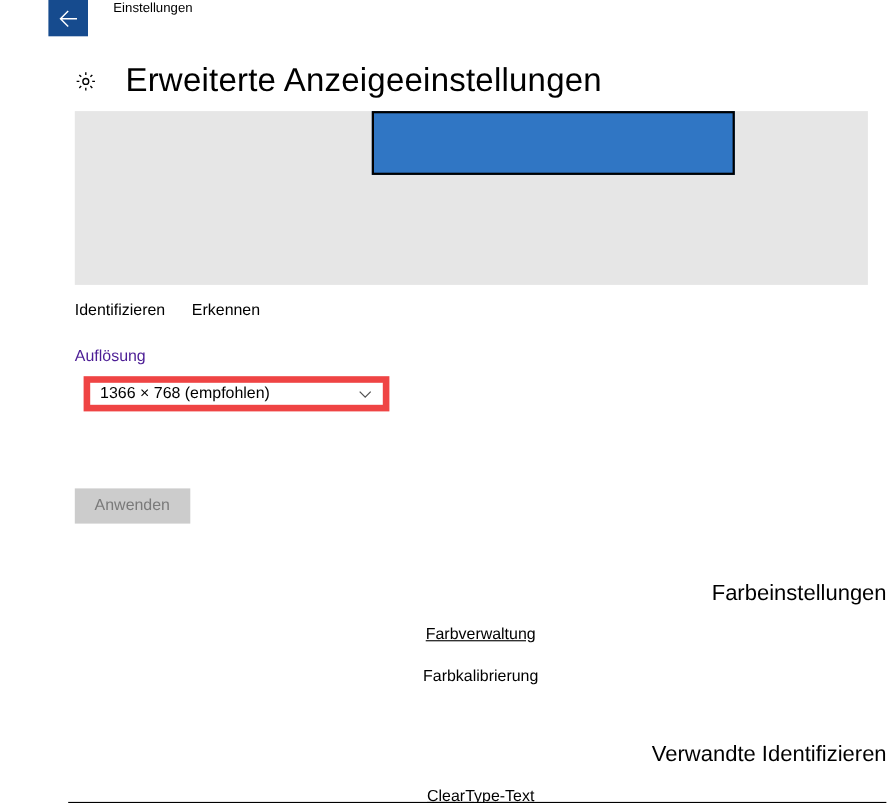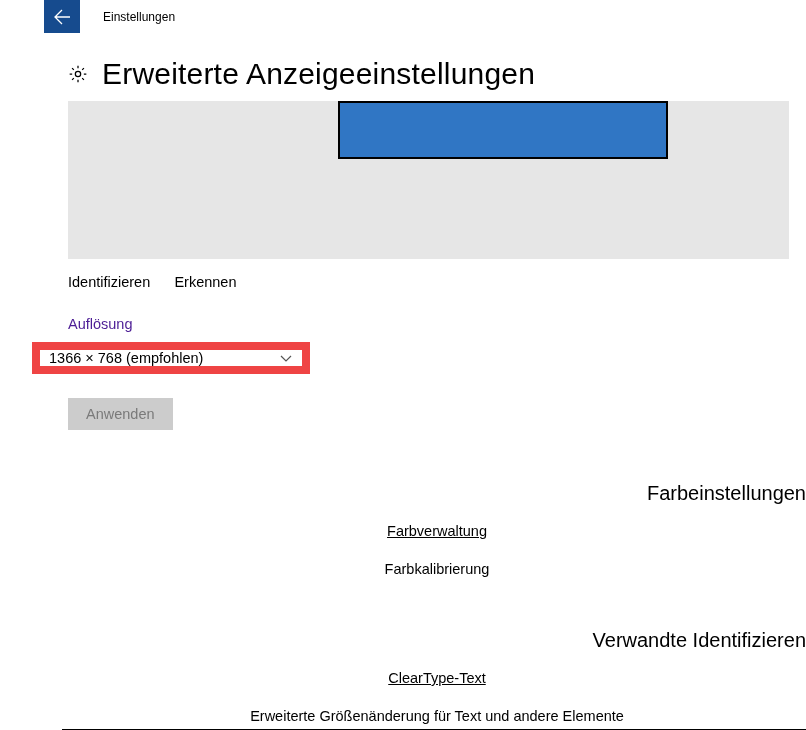--- a/index.html
+++ b/index.html
@@ -8,21 +8,20 @@
     font-size: 15px;
     color: #000;
     background: #fff;
     width: 806px;
     height: 730px;
     overflow: hidden;
     position: relative;
   }
   .titlebar {
     display: flex;
-    align-items: center;
     height: 33px;
   }
   .back-btn {
     width: 36px;
     height: 33px;
     background: #164b8e;
     display: flex;
     align-items: center;
     justify-content: center;
     cursor: pointer;
@@ -32,20 +31,21 @@
   .title-text {
     margin-left: 23px;
     font-size: 12px;
     color: #000;
   }
   .heading-row {
     display: flex;
     align-items: center;
     margin-top: 24px;
     margin-left: 68px;
+    gap: 12px;
   }
   .gear-icon {
     display: flex;
     align-items: center;
     justify-content: center;
     margin-right: 14px;
   }
   .page-heading {
     font-size: 30px;
     font-weight: 300;
@@ -80,36 +80,36 @@
     text-align: center;
   }
   .link-row .link + .link { margin-left: 20px; }
   .label {
     margin-left: 68px;
     margin-top: 26px;
     font-size: 14.5px;
     color: #4c1d95;
   }
   .select {
-    margin-left: 32px;
+    margin-left: 76px;
     margin-top: 10px;
     width: 278px;
     height: 32px;
-    border: 8px solid #ef4444;
+    border: 6px solid #ef4444;
     display: flex;
     align-items: center;
     justify-content: space-between;
     padding: 0 9px 0 9px;
     cursor: pointer;
     background: #fff;
   }
   .select-text { font-size: 14.5px; }
   .button-row {
     margin-left: 68px;
-    margin-top: 24px;
+    margin-top: 70px;
     display: flex;
     gap: 16px;
   }
   .btn {
     background: #ccc;
     color: #7a7a7a;
     border: none;
     padding: 8px 18px;
     font-size: 14.5px;
     font-family: inherit;

